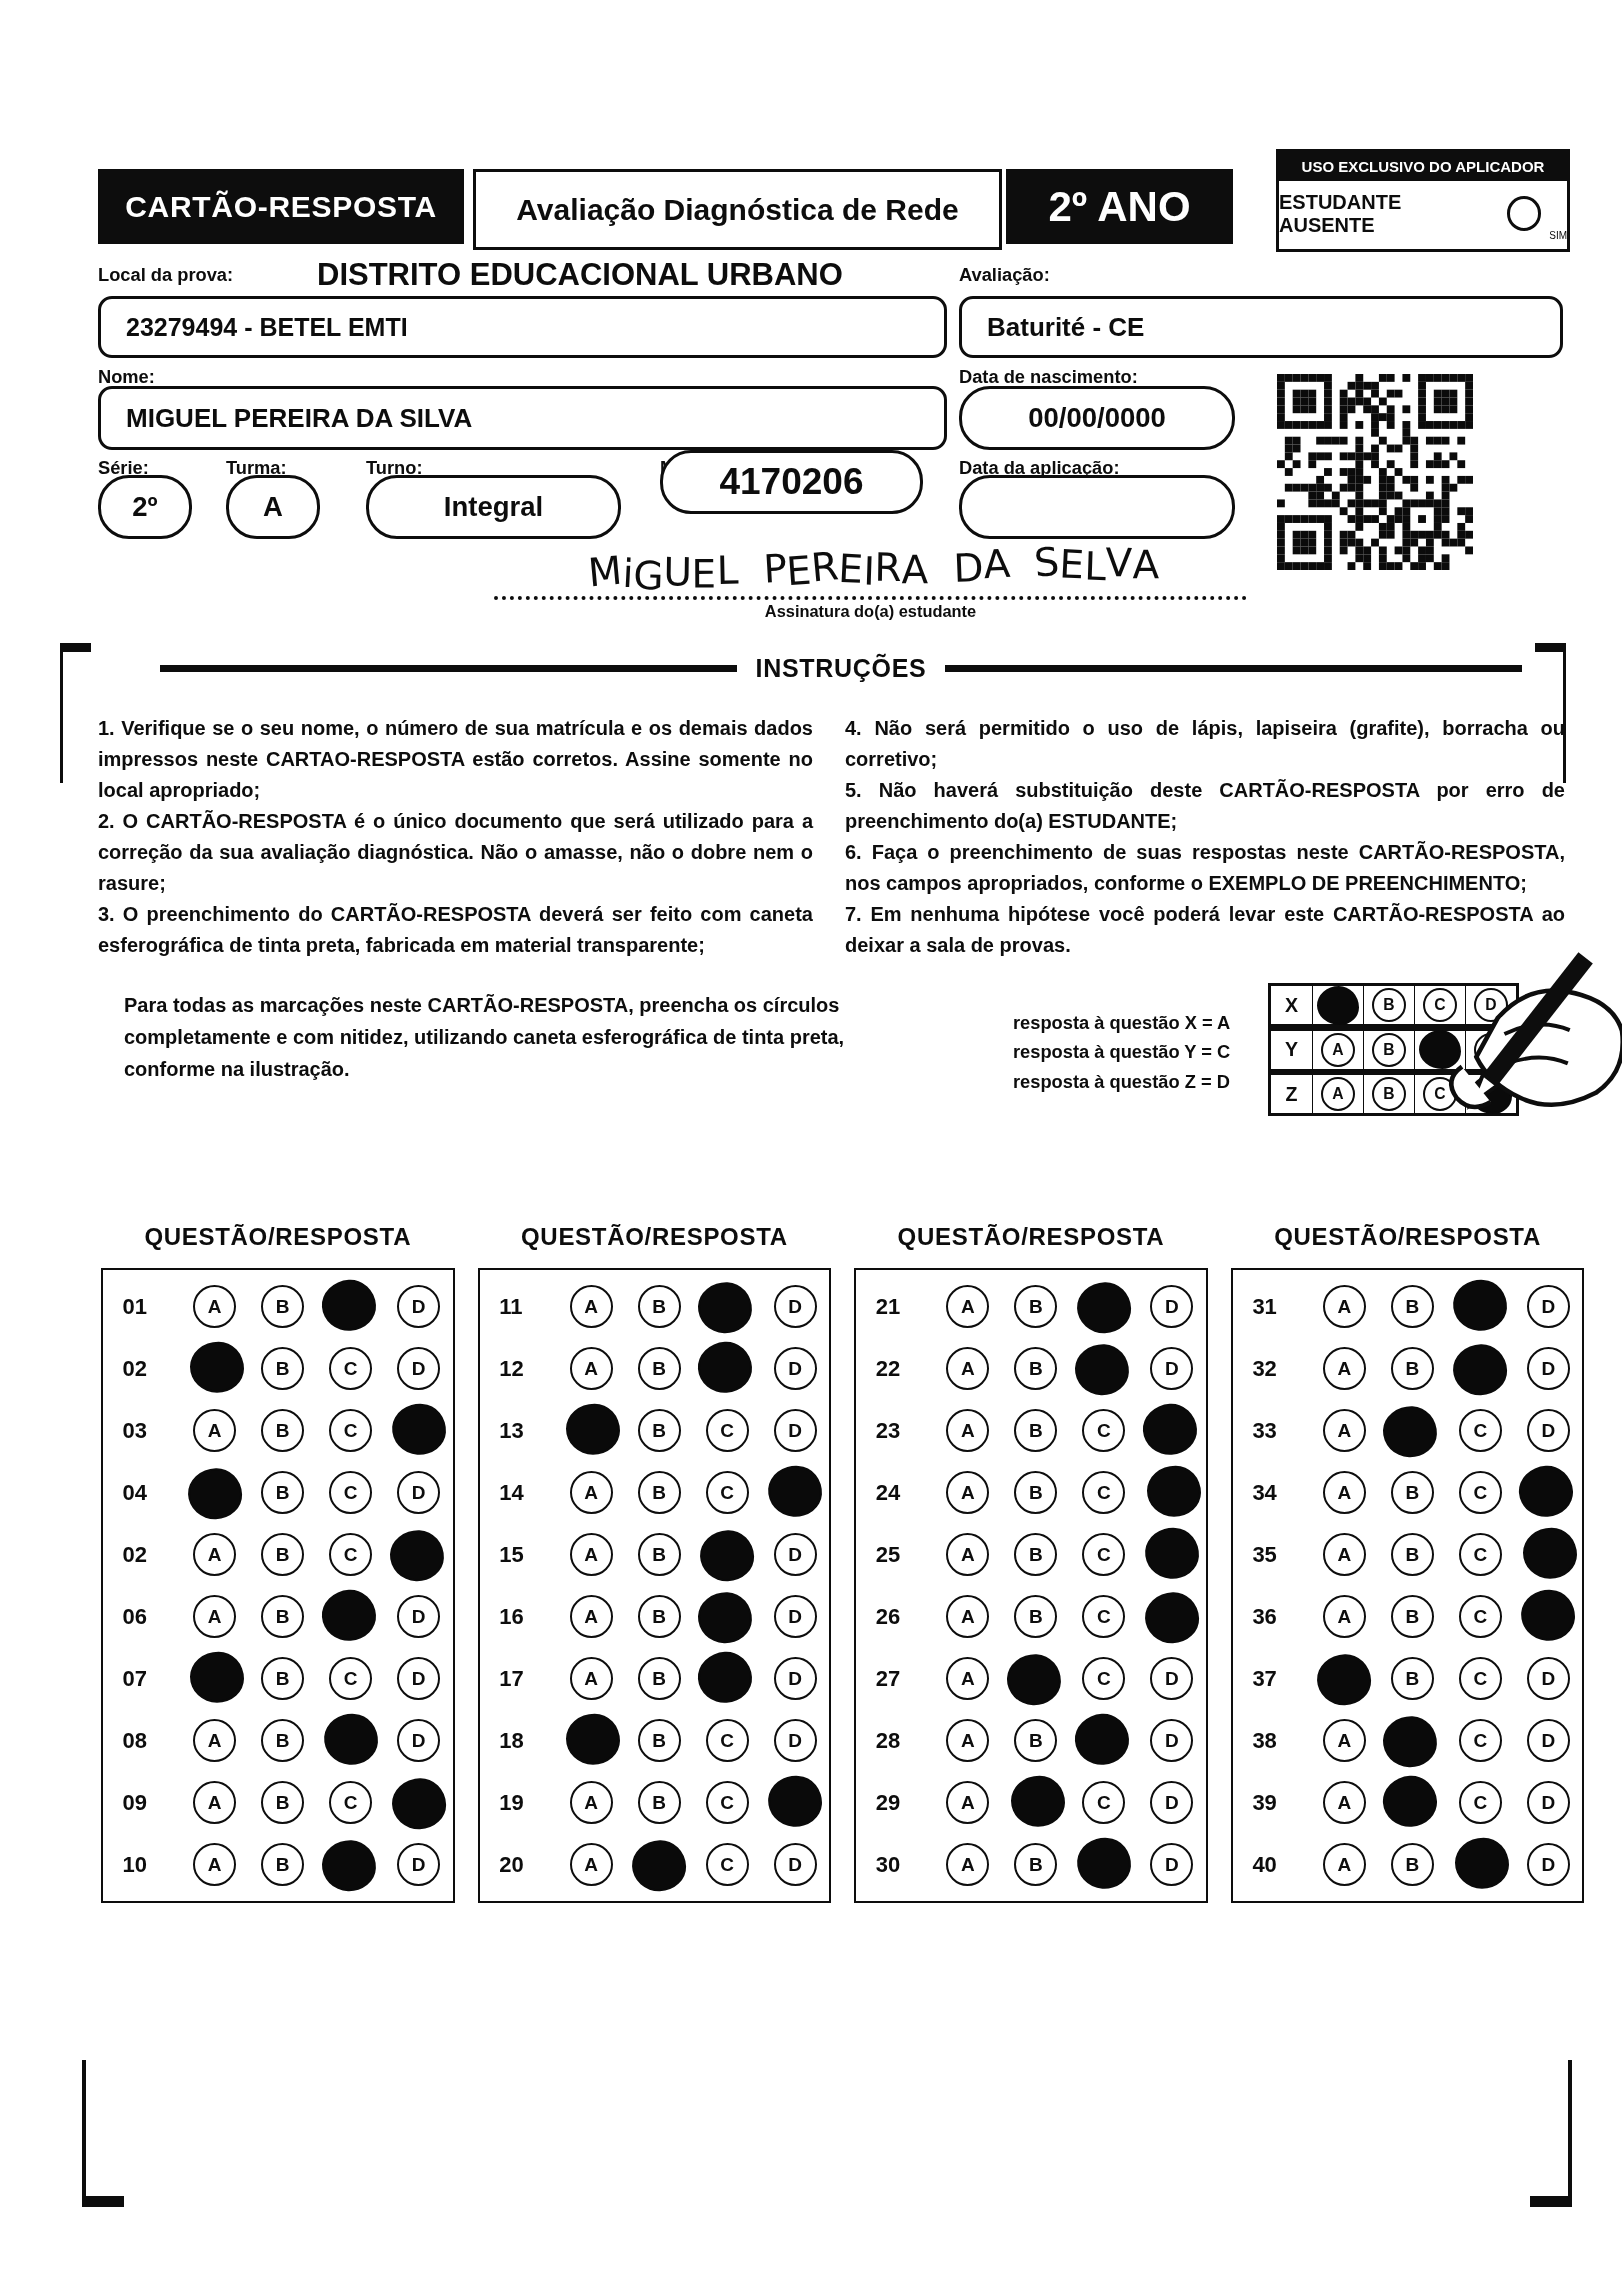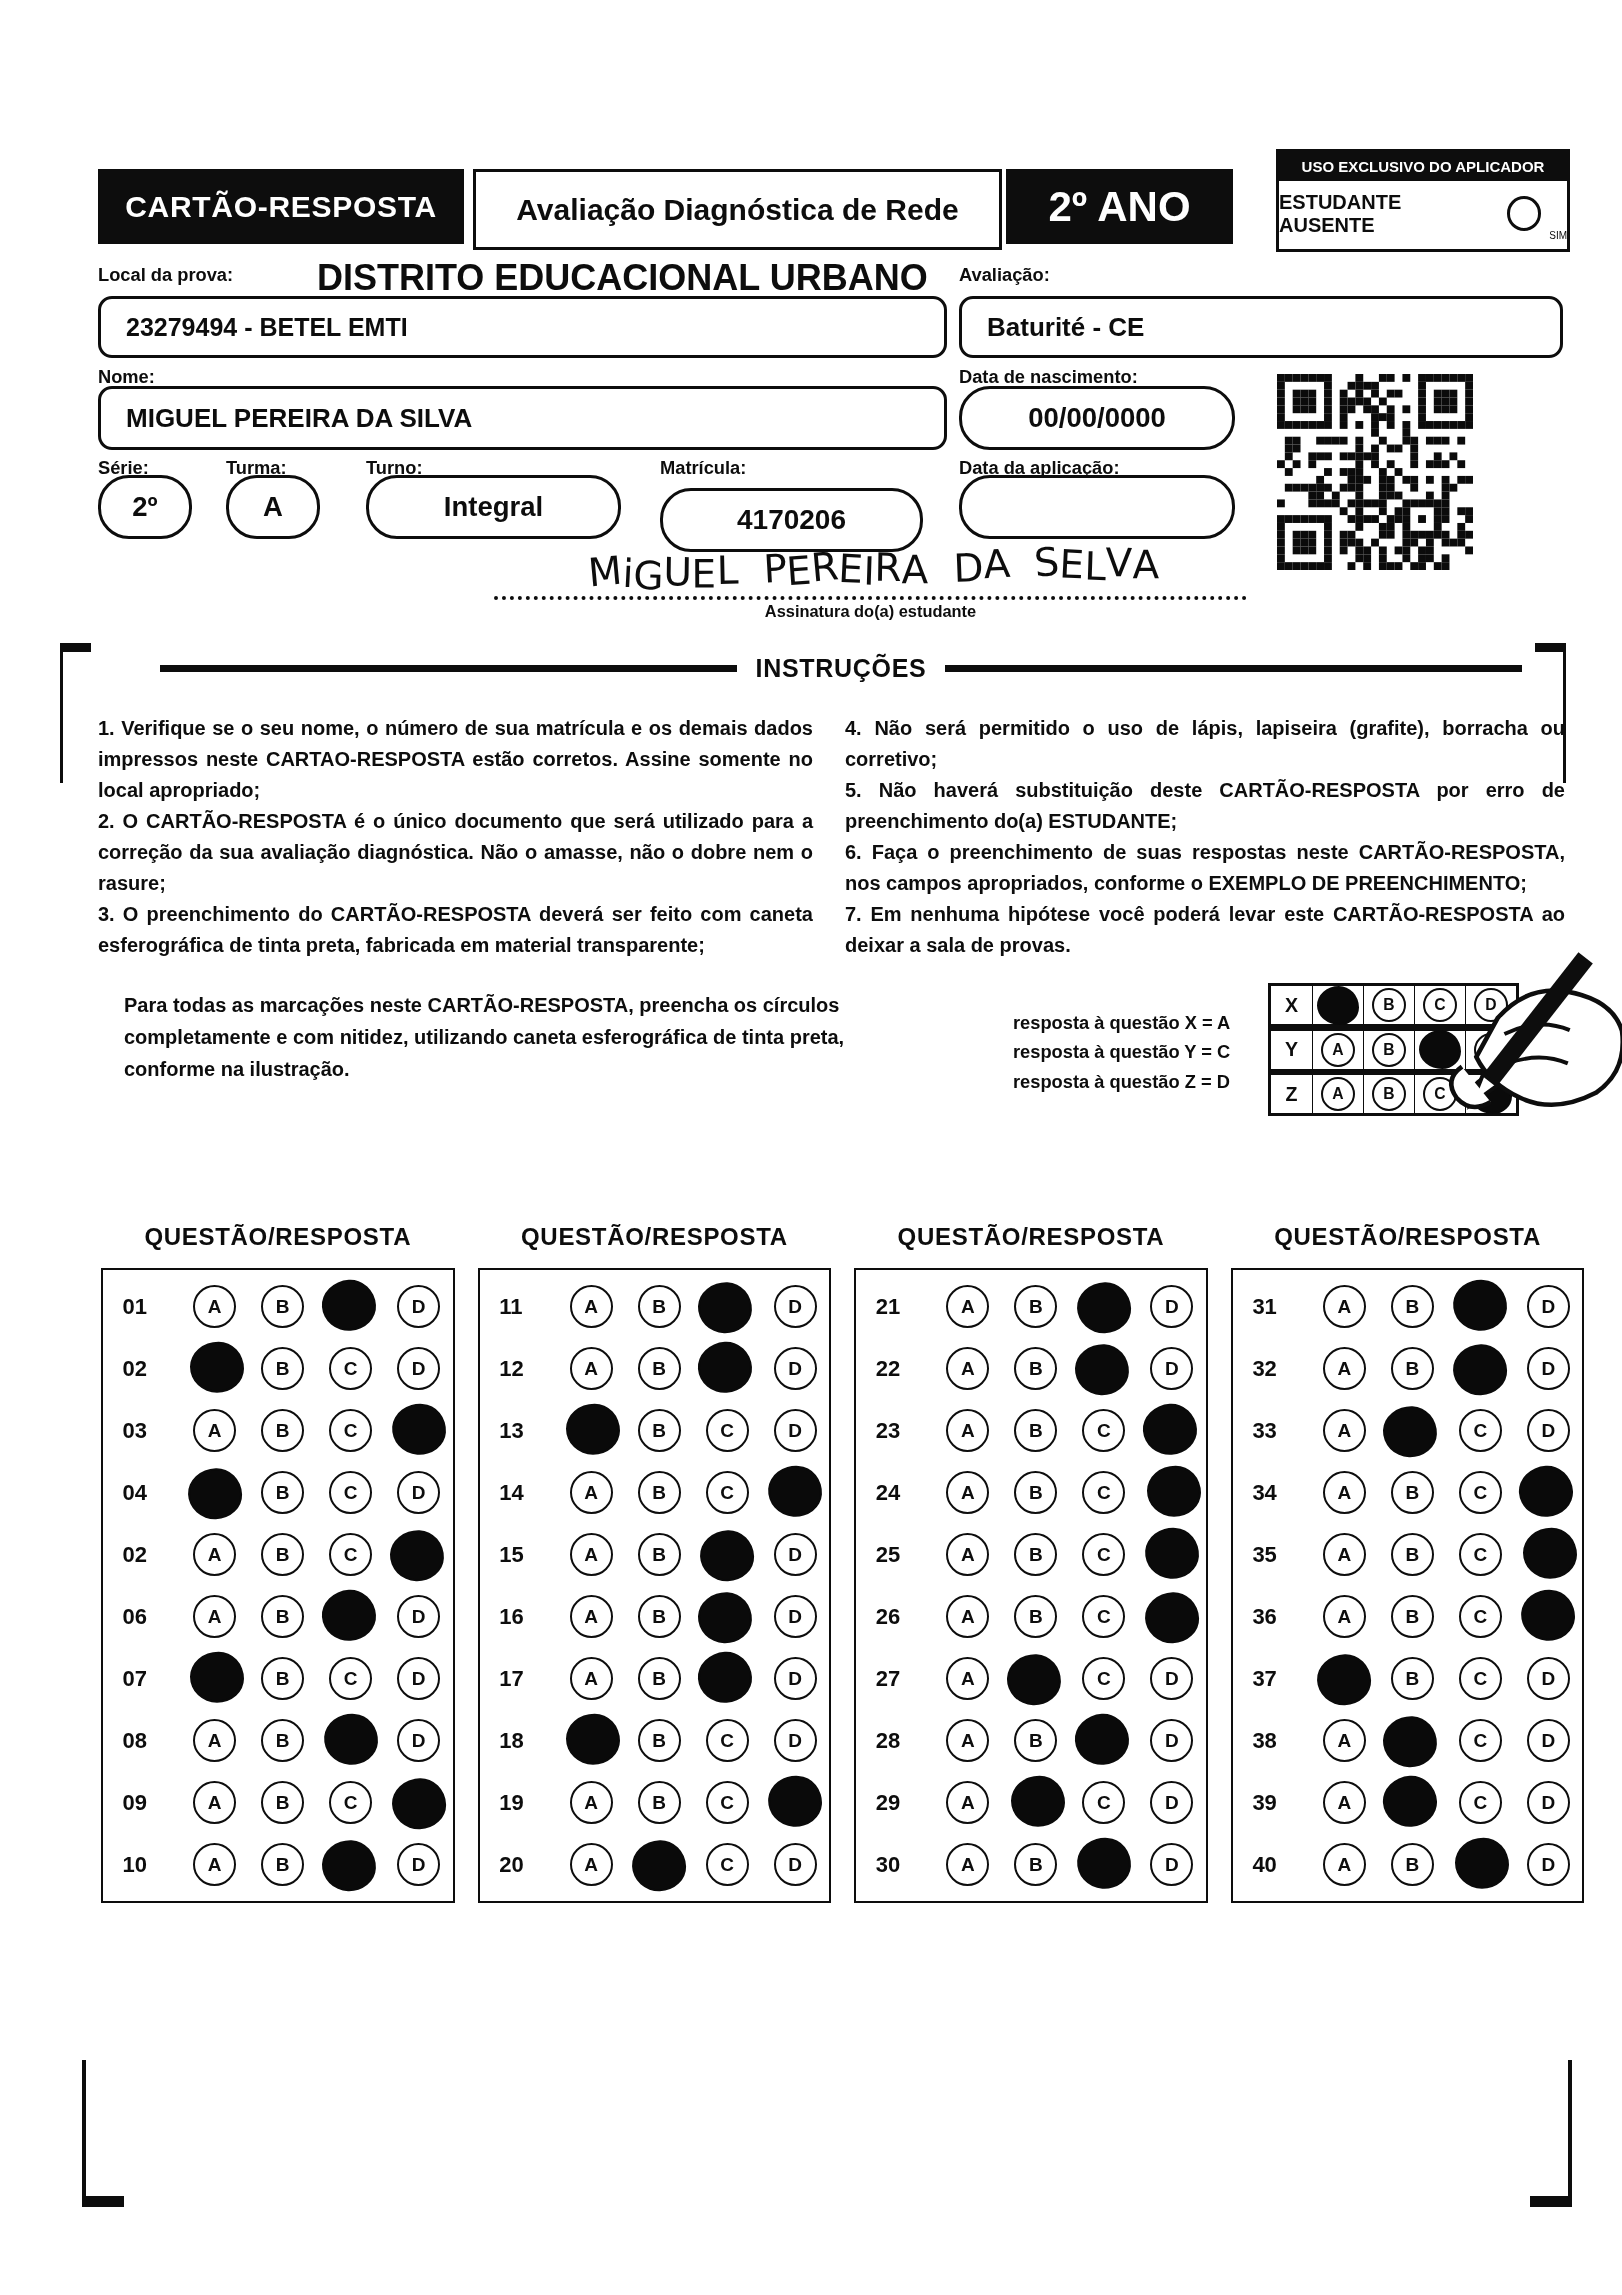--- a/index.html
+++ b/index.html
@@ -14,21 +14,21 @@
   .grade-box{left:1006px;top:169px;width:227px;height:75px;font-size:42px;}
   .applicator{left:1276px;top:149px;width:288px;height:97px;border:3.3px solid #0d0d0d;background:#fff;}
   .applicator-strip{height:29px;background:#0d0d0d;color:#fff;display:flex;align-items:center;justify-content:center;
         font-weight:bold;font-size:15px;}
   .applicator-body{height:65px;display:flex;align-items:center;justify-content:center;gap:7.9px;}
   .applicator-body .lbl{font-weight:bold;font-size:20px;}
   .absent-circle{width:29px;height:29px;border:3.3px solid #0d0d0d;border-radius:50%;}
   .sim{font-weight:normal;font-size:10px;margin-top:44px;}
   
   .field-label{font-weight:bold;font-size:18.3px;}
-  .big-value{font-weight:bold;font-size:36px;}
+  .big-value{font-weight:bold;font-size:31px;}
   .field-box{border:3.3px solid #0d0d0d;display:flex;align-items:center;font-weight:bold;font-size:26px;background:#fff;}
   .pad{padding-left:25px;border-radius:14px;}
   .ctr{justify-content:center;border-radius:31px;}
   
   .signature{left:494px;top:499px;width:759px;height:92px;display:flex;align-items:flex-end;justify-content:center;
         font-size:39px;font-weight:400;white-space:nowrap;transform:rotate(-1.2deg);font-family:"DejaVu Sans",sans-serif;}
   .signature span{display:inline-block;}
   .sig-line{left:494px;top:568px;width:753px;height:27.5px;border-bottom:4.6px dotted #0d0d0d;}
   .sig-label{left:494px;top:602px;width:753px;text-align:center;font-weight:bold;font-size:16.4px;}
   
@@ -126,21 +126,21 @@
   <div class="abs field-box ctr" style="left:226px;top:475px;width:88px;height:58px;font-size:27.5px;">
     <span>A</span>
   </div>
 
   <div class="abs field-label" style="left:366px;top:457px;">Turno:</div>
   <div class="abs field-box ctr" style="left:366px;top:475px;width:249px;height:58px;font-size:27.5px;">
     <span>Integral</span>
   </div>
 
   <div class="abs field-label" style="left:660px;top:457px;">Matrícula:</div>
-  <div class="abs field-box ctr" style="left:660px;top:488px;width:257px;height:58px;font-size:28px;">
+  <div class="abs field-box ctr" style="left:660px;top:450px;width:257px;height:58px;font-size:37px;">
     <span>4170206</span>
   </div>
 
   <div class="abs field-label" style="left:959px;top:457px;">Data da aplicação:</div>
   <div class="abs field-box ctr" style="left:959px;top:475px;width:270px;height:58px;">
     <span></span>
   </div>
 
   <div class="abs qr"><svg xmlns="http://www.w3.org/2000/svg" width="196" height="196" viewBox="0 0 300 300">
         <rect width="300" height="300" fill="#ffffff"></rect>

